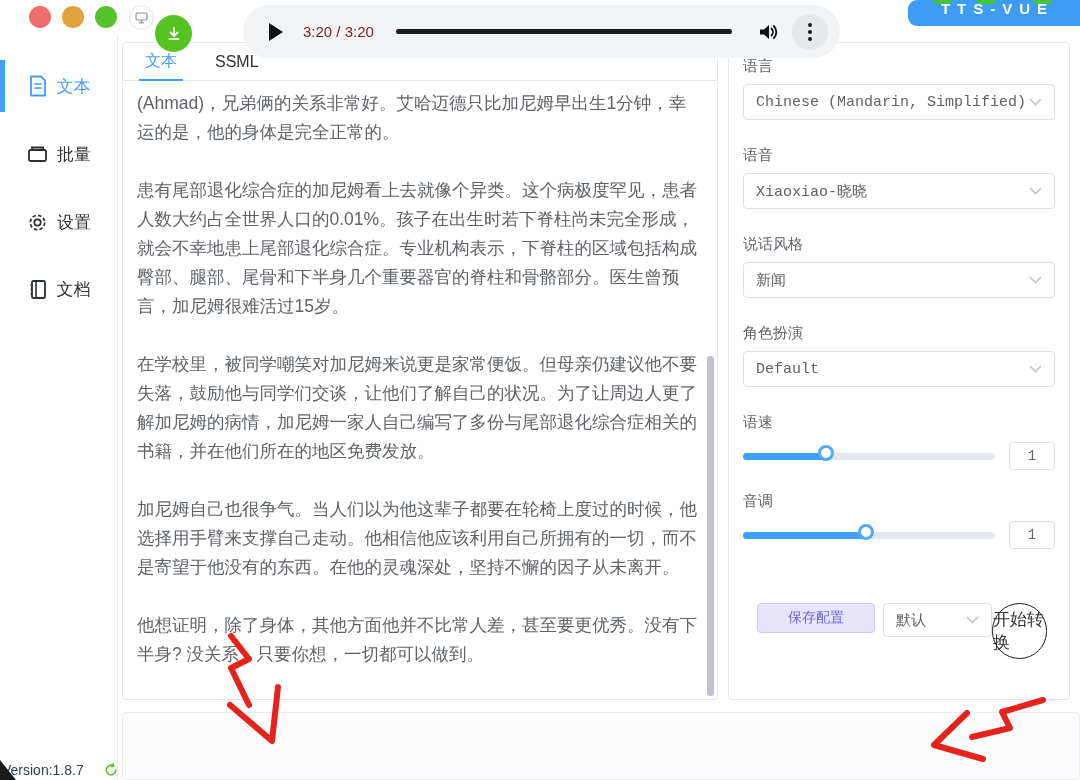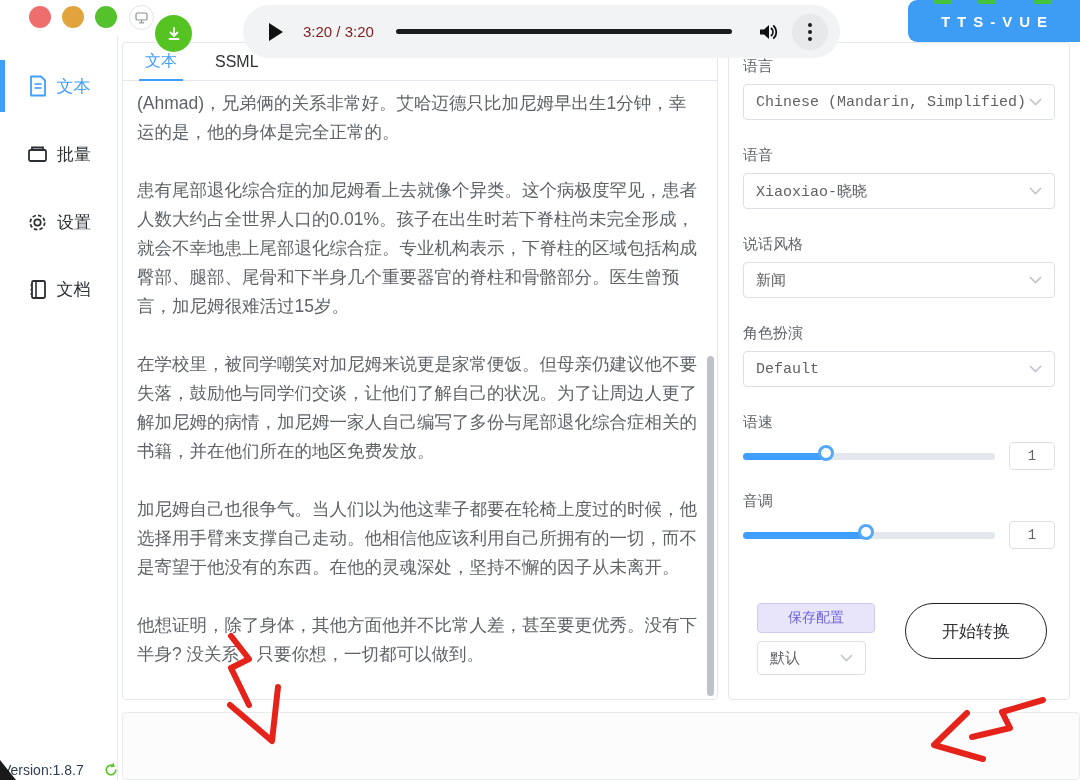--- a/index.html
+++ b/index.html
@@ -8,22 +8,22 @@
   .app { position:relative; width:1080px; height:780px; background:#fff; }
 
   
   .topbar { position:absolute; left:0; top:0; width:1080px; height:36px; background:#fff; }
   .light { position:absolute; top:6px; width:22px; height:22px; border-radius:50%; }
   .light.red { left:29px; background:#ee6d6d; }
   .light.orange { left:62px; background:#e2a33d; }
   .light.green { left:95px; background:#55c22d; }
   .monitor-btn { position:absolute; left:129px; top:5px; width:25px; height:25px; border-radius:50%;
     border:1px solid #e3e3e3; background:#fff; display:flex; align-items:center; justify-content:center; }
-  .logo { position:absolute; right:0; top:0; width:172px; height:42px; background:#3d9cf4;
-    border-radius:9px 0 0 9px; display:flex; align-items:center; justify-content:center; }
+  .logo { position:absolute; right:0; top:0; width:172px; height:26px; background:#3d9cf4;
+    border-radius:9px 0 0 9px; display:flex; justify-content:center; }
   .logo-text { color:#fff; font-weight:bold; font-size:15px; letter-spacing:7px; padding-left:7px; }
   .logo-tick { position:absolute; top:0; height:4px; width:18px; background:#44c33c; border-radius:0 0 2px 2px; }
 
   
   .sidebar { position:absolute; left:0; top:36px; width:118px; height:744px; background:#fff;
     border-right:1px solid #e8eaec; }
   .side-indicator { position:absolute; left:0; top:24px; width:5px; height:52px; background:#409eff; }
   .side-item { position:absolute; left:0; width:118px; height:40px; display:flex; align-items:center;
     justify-content:center; gap:9px; font-size:17px; color:#2b2f33; cursor:pointer; }
   .side-item.active { color:#409eff; }
@@ -56,21 +56,21 @@
   .slider-row { display:flex; align-items:center; gap:14px; height:28px; margin:10px 0 22px 0; }
   .slider { position:relative; flex:1; height:7px; background:#e4e7ed; border-radius:4px; }
   .slider-fill { position:absolute; left:0; top:0; height:7px; background:#409eff; border-radius:4px; }
   .slider-handle { position:absolute; top:50%; width:16px; height:16px; background:#fff;
     border:3px solid #53a8f8; border-radius:50%; transform:translate(-11px,-11px); cursor:pointer; }
   .fill-speed { width:34%; } .handle-speed { left:34%; }
   .fill-pitch { width:50%; } .handle-pitch { left:50%; }
   .num-box { width:46px; height:28px; border:1px solid #dcdfe6; border-radius:4px; text-align:center;
     font-size:14px; color:#606266; font-family:inherit; background:#fff; }
   .actions { display:flex; margin-top:54px; align-items:flex-start; }
-  .actions-left { display:flex; flex-direction:column; gap:8px; margin-left:14px;text-align:right; }
+  .actions-left { display:flex; flex-direction:row; gap:8px; margin-left:14px;text-align:right; }
   .save-btn { width:118px; height:30px; background:#e8e5fa; border:1px solid #cfc9f4; border-radius:4px;
     color:#6c63d9; font-size:14px; display:flex; align-items:center; justify-content:center; cursor:pointer; }
   .preset-select { width:109px; height:34px; margin-bottom:0; }
   .convert-btn { margin-left:auto; margin-right:8px; width:142px; height:56px; border:1.5px solid #1f1f1f;
     border-radius:28px; background:#fff; font-size:17px; color:#303133; display:flex; align-items:center;
     justify-content:center; cursor:pointer; }
 
   
   .bottombar { position:absolute; left:122px; top:712px; width:958px; height:68px; background:#fcfcfd;
     border:1px solid #e9ebee; border-radius:4px; }

